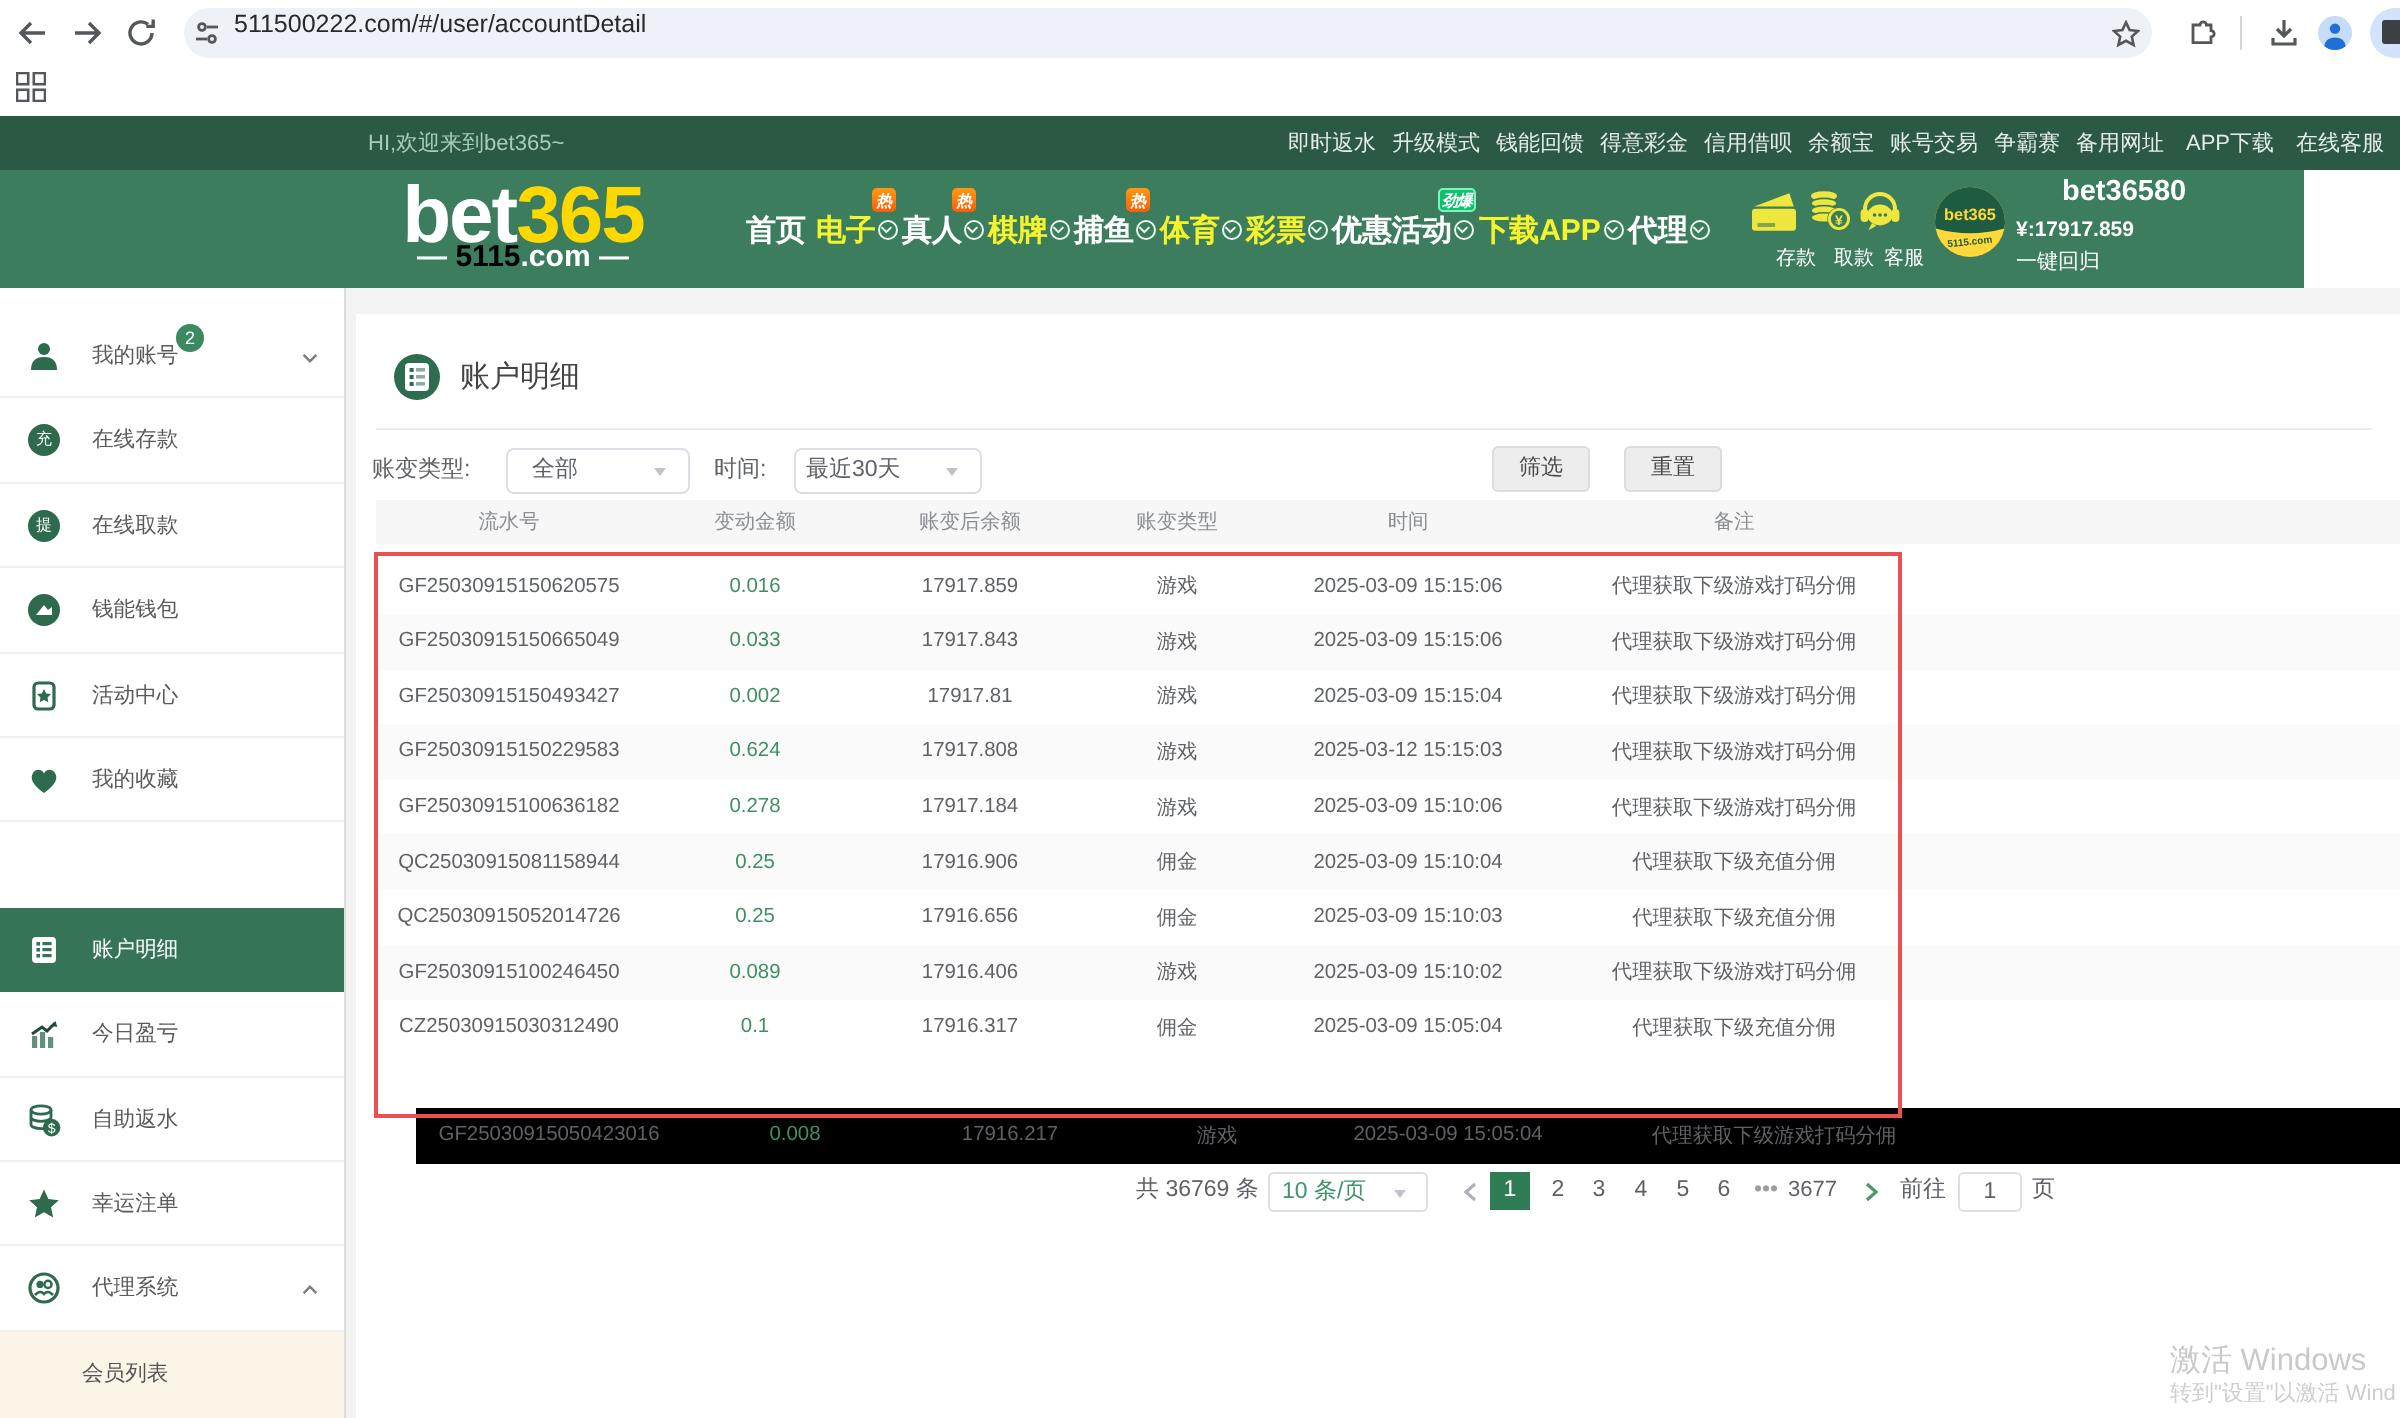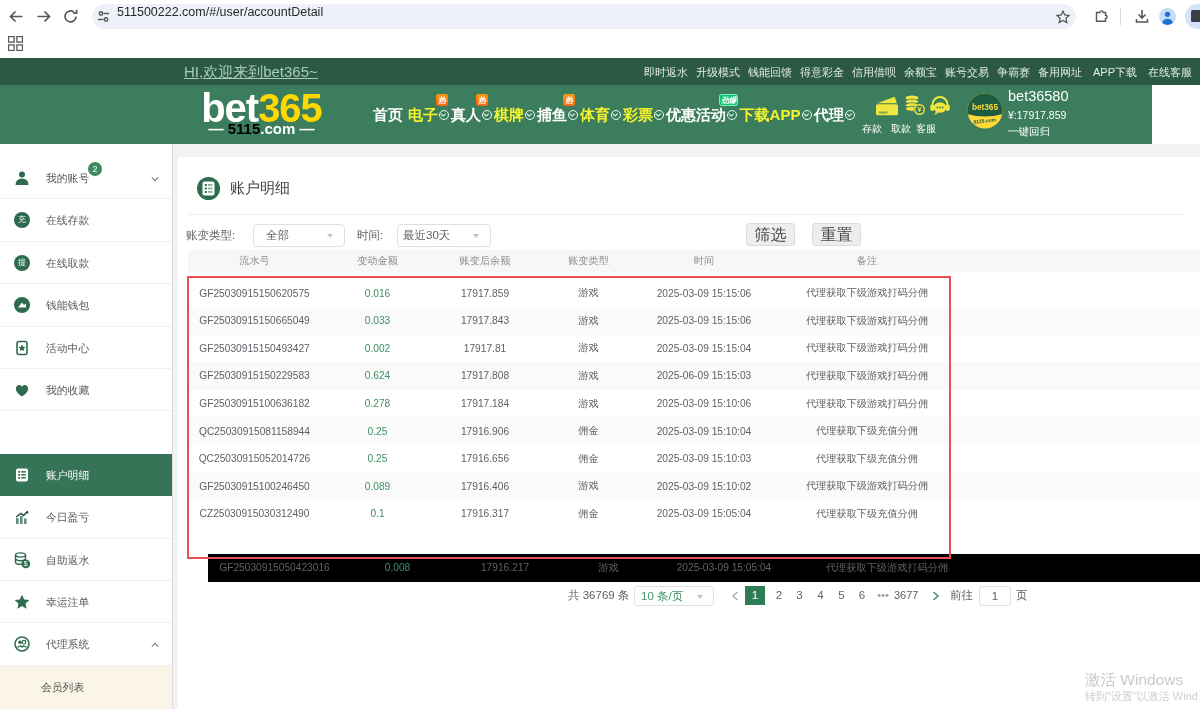--- a/index.html
+++ b/index.html
@@ -4,65 +4,65 @@
 <style>
 * { margin:0; padding:0; box-sizing:border-box; }
 html,body { width:1200px; height:709px; overflow:hidden; font-family:"Liberation Sans",sans-serif; background:#fff; }
 #page { position:relative; width:1200px; height:709px; overflow:hidden; }
 
 #chrome { position:absolute; left:0; top:0; width:1200px; height:58px; background:#fff; }
 #pill { position:absolute; left:92px; top:4px; width:984px; height:25px; border-radius:13px; background:#eef1f8; }
 #url { position:absolute; left:117px; top:0; height:25px; line-height:25px; font-size:12.5px; color:#27292d; }
 
 #topbar { position:absolute; left:0; top:58px; width:1200px; height:27px; background:#2b5944; }
-#hi { position:absolute; left:184px; top:0; height:27px; line-height:28px; font-size:15px; color:#a8cdb7;text-decoration:underline; }
+#hi { position:absolute; left:184px; top:0; height:27px; line-height:28px; font-size:11px; color:#a8cdb7; }
 #toplinks { position:absolute; right:8px; top:0; height:27px; line-height:28px; font-size:11px; color:#e3ece6; }
 #toplinks span { margin-left:8px; display:inline-block; text-align:center; }
 
 #header { position:absolute; left:0; top:85px; width:1152px; height:59px; background:#3b7d5d; }
 #logo { position:absolute; left:199px; top:5px; width:125px; text-align:center; }
 #logo .l1 { font-size:40px; font-weight:bold; color:#fff; line-height:36px; letter-spacing:-1px; }
 #logo .l1 b { color:#ffd800; }
 #logo .l2 { font-size:15px; font-weight:bold; color:#fff; line-height:14px; letter-spacing:0; margin-top:-4px; }
 #logo .l2 b { color:#000000; }
 #nav { position:absolute; left:373px; top:18px; height:24px; display:flex; align-items:center; font-size:15px; font-weight:bold; color:#fff; white-space:nowrap; }
 #nav .y { color:#f4f32c; }
 #nav .it { margin-right:0; display:inline-block; text-align:center; overflow:visible; white-space:nowrap; }
 .drop { display:inline-block; width:10px; height:10px; border-radius:50%; border:1.8px solid rgba(242,255,246,.95); position:relative; margin:0 2px 0 1px; vertical-align:-1px; flex:none; }
 .drop:after { content:""; position:absolute; left:1.4px; top:0.9px; width:3.4px; height:3.4px; border-right:1.8px solid rgba(242,255,246,.95); border-bottom:1.8px solid rgba(242,255,246,.95); transform:rotate(45deg); }
 .hot { position:absolute; top:-17px; width:12px; height:12px; background:linear-gradient(180deg,#ff9a10,#f95e0a); border-radius:2.5px; color:#fff; font-size:8px; font-weight:bold; line-height:13px; text-align:center; }
 .jin { position:absolute; top:-17px; width:19px; height:12px; background:#0cc26e; border:1px solid #7ef3c0; border-radius:2.5px; color:#fff; font-size:8px; font-weight:bold; line-height:11px; text-align:center; letter-spacing:-0.5px; }
 #hicons { position:absolute; left:870px; top:7px; height:50px; color:#fff; }
 .hico { position:absolute; top:3px; width:28px; height:22px; }
-.hlab { position:absolute; top:30px; width:46px; text-align:left; font-size:10px; color:#fff; }
+.hlab { position:absolute; top:30px; width:46px; text-align:right; font-size:10px; color:#fff; }
 #ball { position:absolute; left:967px; top:8px; width:36px; height:36px; }
 #acct { position:absolute; left:1008px; top:4px; color:#fff; line-height:1; }
-#acct .a1 { font-size:14.5px; font-weight:normal; }
-#acct .a2 { font-size:10.5px; font-weight:normal; margin-top:6px; }
+#acct .a1 { font-size:14.5px; font-weight:bold;margin-left:23px; }
+#acct .a2 { font-size:10.5px; font-weight:bold; margin-top:6px; }
 #acct .a3 { font-size:10.5px; margin-top:6px; }
 
 #sidebar { position:absolute; left:0; top:144px; width:172px; height:565px; background:#fff; }
 #sideborder { position:absolute; left:172px; top:144px; width:1px; height:565px; background:#dcdcdc; }
 #sidestrip { position:absolute; left:173px; top:144px; width:5px; height:565px; background:#f1f2f1; }
 .sitem { position:absolute; left:0; width:172px; height:42.4px; border-bottom:1px solid #f0f0f0; }
 .sitem .txt { position:absolute; left:46px; top:0; height:42px; line-height:43px; font-size:10.8px; color:#5a5a5a; }
 .sitem svg { position:absolute; left:14px; top:13px; }
 .sel { background:#357456; border-bottom:none; }
 .sel .txt { color:#fff; }
 .sitem svg.chev { left:auto; right:13px; } .chev { position:absolute; right:13px; top:17px; width:8px; height:8px; }
 #subitem { position:absolute; left:0; top:522px; width:172px; height:43px; background:#faf5e6;text-align:right; }
 #subitem .txt { position:absolute; left:41px; top:0; height:43px; line-height:43px; font-size:10.8px; color:#555; }
 #graytop { position:absolute; left:173px; top:144px; width:1027px; height:13px; background:#f2f3f2; }
 #title { position:absolute; left:230px; top:179px; font-size:15px; color:#454545; }
 #titleicon { position:absolute; left:197px; top:177px; width:23px; height:23px; }
 #sep1 { position:absolute; left:188px; top:214px; width:998px; height:1px; background:#ececec; }
 .flabel { position:absolute; top:224px; height:23px; line-height:23px; font-size:11.5px; color:#5f6266; }
 .fsel { position:absolute; top:224px; height:23px; border:1px solid #dcdfe6; border-radius:4px; background:#fff; font-size:11.5px; color:#5f6266; line-height:21px; }
 .fsel .car { position:absolute; width:0; height:0; border:3.5px solid transparent; border-top:4.5px solid #bfc3ca; top:9px; }
-.fbtn { position:absolute; top:223px; height:23px; width:49px; background:#ededed; border:1px solid #dcdcdc; border-radius:3px; font-size:16px; color:#4a4a4a; text-align:center; line-height:21px; }
+.fbtn { position:absolute; top:223px; height:23px; width:49px; background:#ededed; border:1px solid #dcdcdc; border-radius:3px; font-size:11px; color:#4a4a4a; text-align:center; line-height:21px; }
 
 #thead { position:absolute; left:188px; top:250px; width:1012px; height:22px; background:#f6f7f6; }
 .trow { position:absolute; left:188px; width:1012px; height:27.6px; }
 .cell { position:absolute; top:0; height:100%; display:flex; align-items:center; justify-content:center; font-size:10.2px; color:#5e6166; white-space:nowrap; }
 #thead .cell { color:#8b8e93; font-size:10.2px; }
 .c1 { left:0; width:133px; }
 .c2 { left:133px; width:113px; }
 .c3 { left:246px; width:102px; }
 .c4 { left:348px; width:105px; }
 .c5 { left:453px; width:126px; }
@@ -359,21 +359,21 @@
         <div class="cell c3">17917.81</div>
         <div class="cell c4">游戏</div>
         <div class="cell c5">2025-03-09 15:15:04</div>
         <div class="cell c6">代理获取下级游戏打码分佣</div>
       </div>
 <div class="trow" style="top:362.2px; background:#fafafa;">
         <div class="cell c1">GF25030915150229583</div>
         <div class="cell c2 green">0.624</div>
         <div class="cell c3">17917.808</div>
         <div class="cell c4">游戏</div>
-        <div class="cell c5">2025-06-09 15:15:03</div>
+        <div class="cell c5">2025-03-12 15:15:03</div>
         <div class="cell c6">代理获取下级游戏打码分佣</div>
       </div>
 <div class="trow" style="top:389.8px; background:#fff;">
         <div class="cell c1">GF25030915100636182</div>
         <div class="cell c2 green">0.278</div>
         <div class="cell c3">17917.184</div>
         <div class="cell c4">游戏</div>
         <div class="cell c5">2025-03-09 15:10:06</div>
         <div class="cell c6">代理获取下级游戏打码分佣</div>
       </div>

